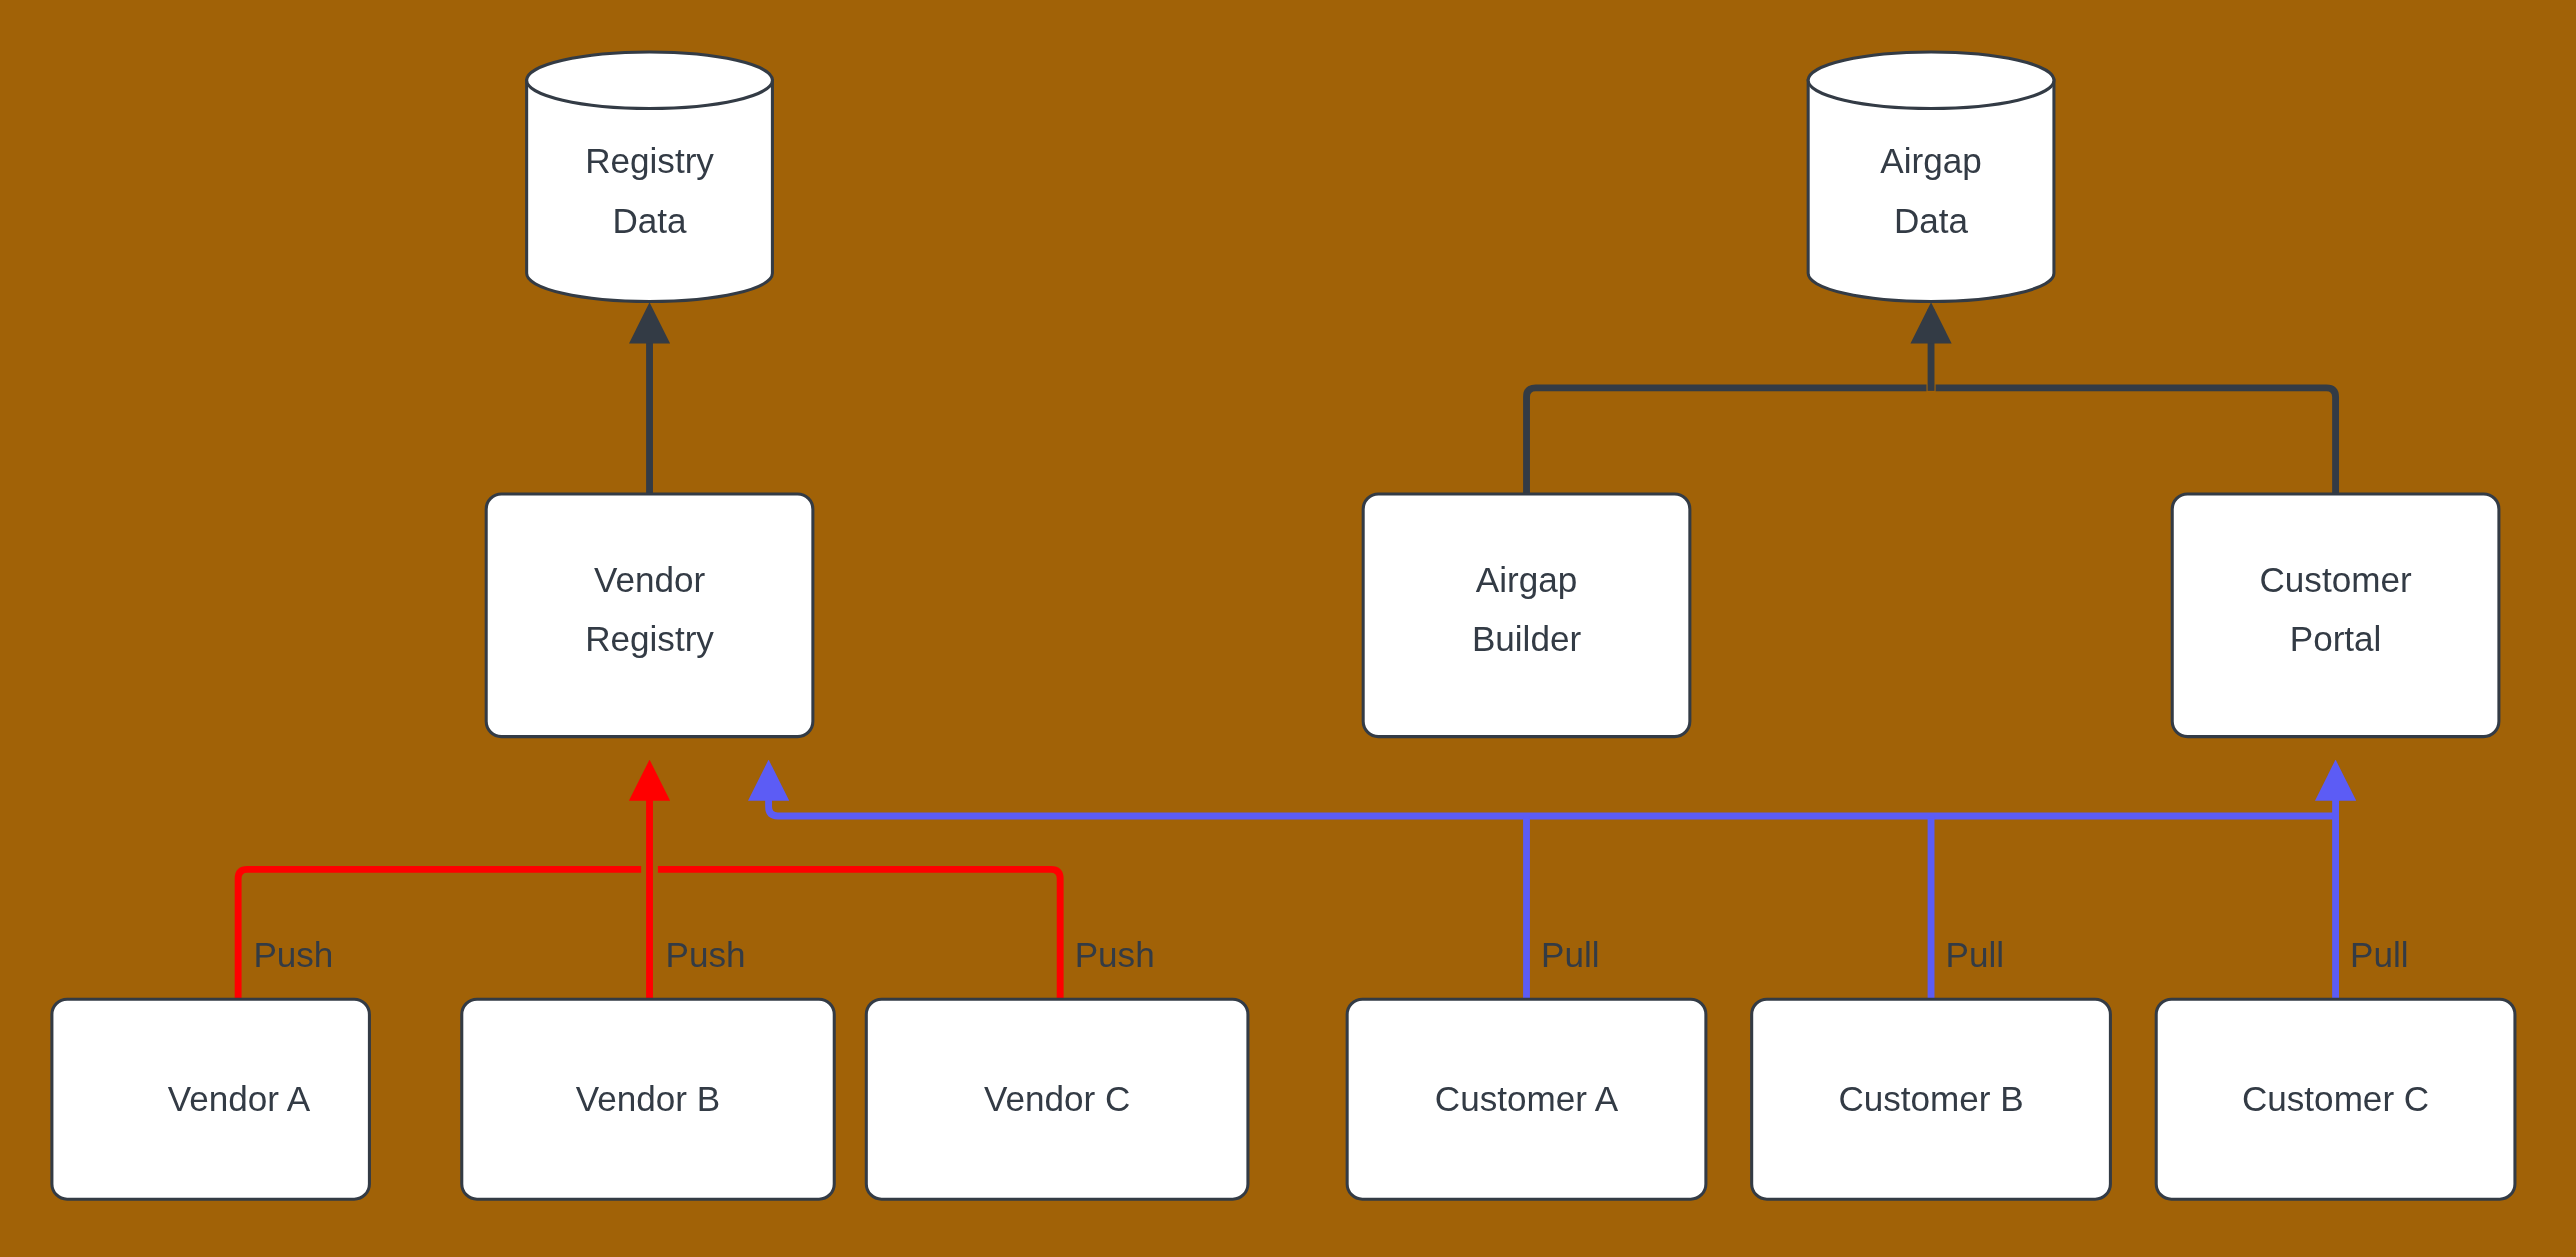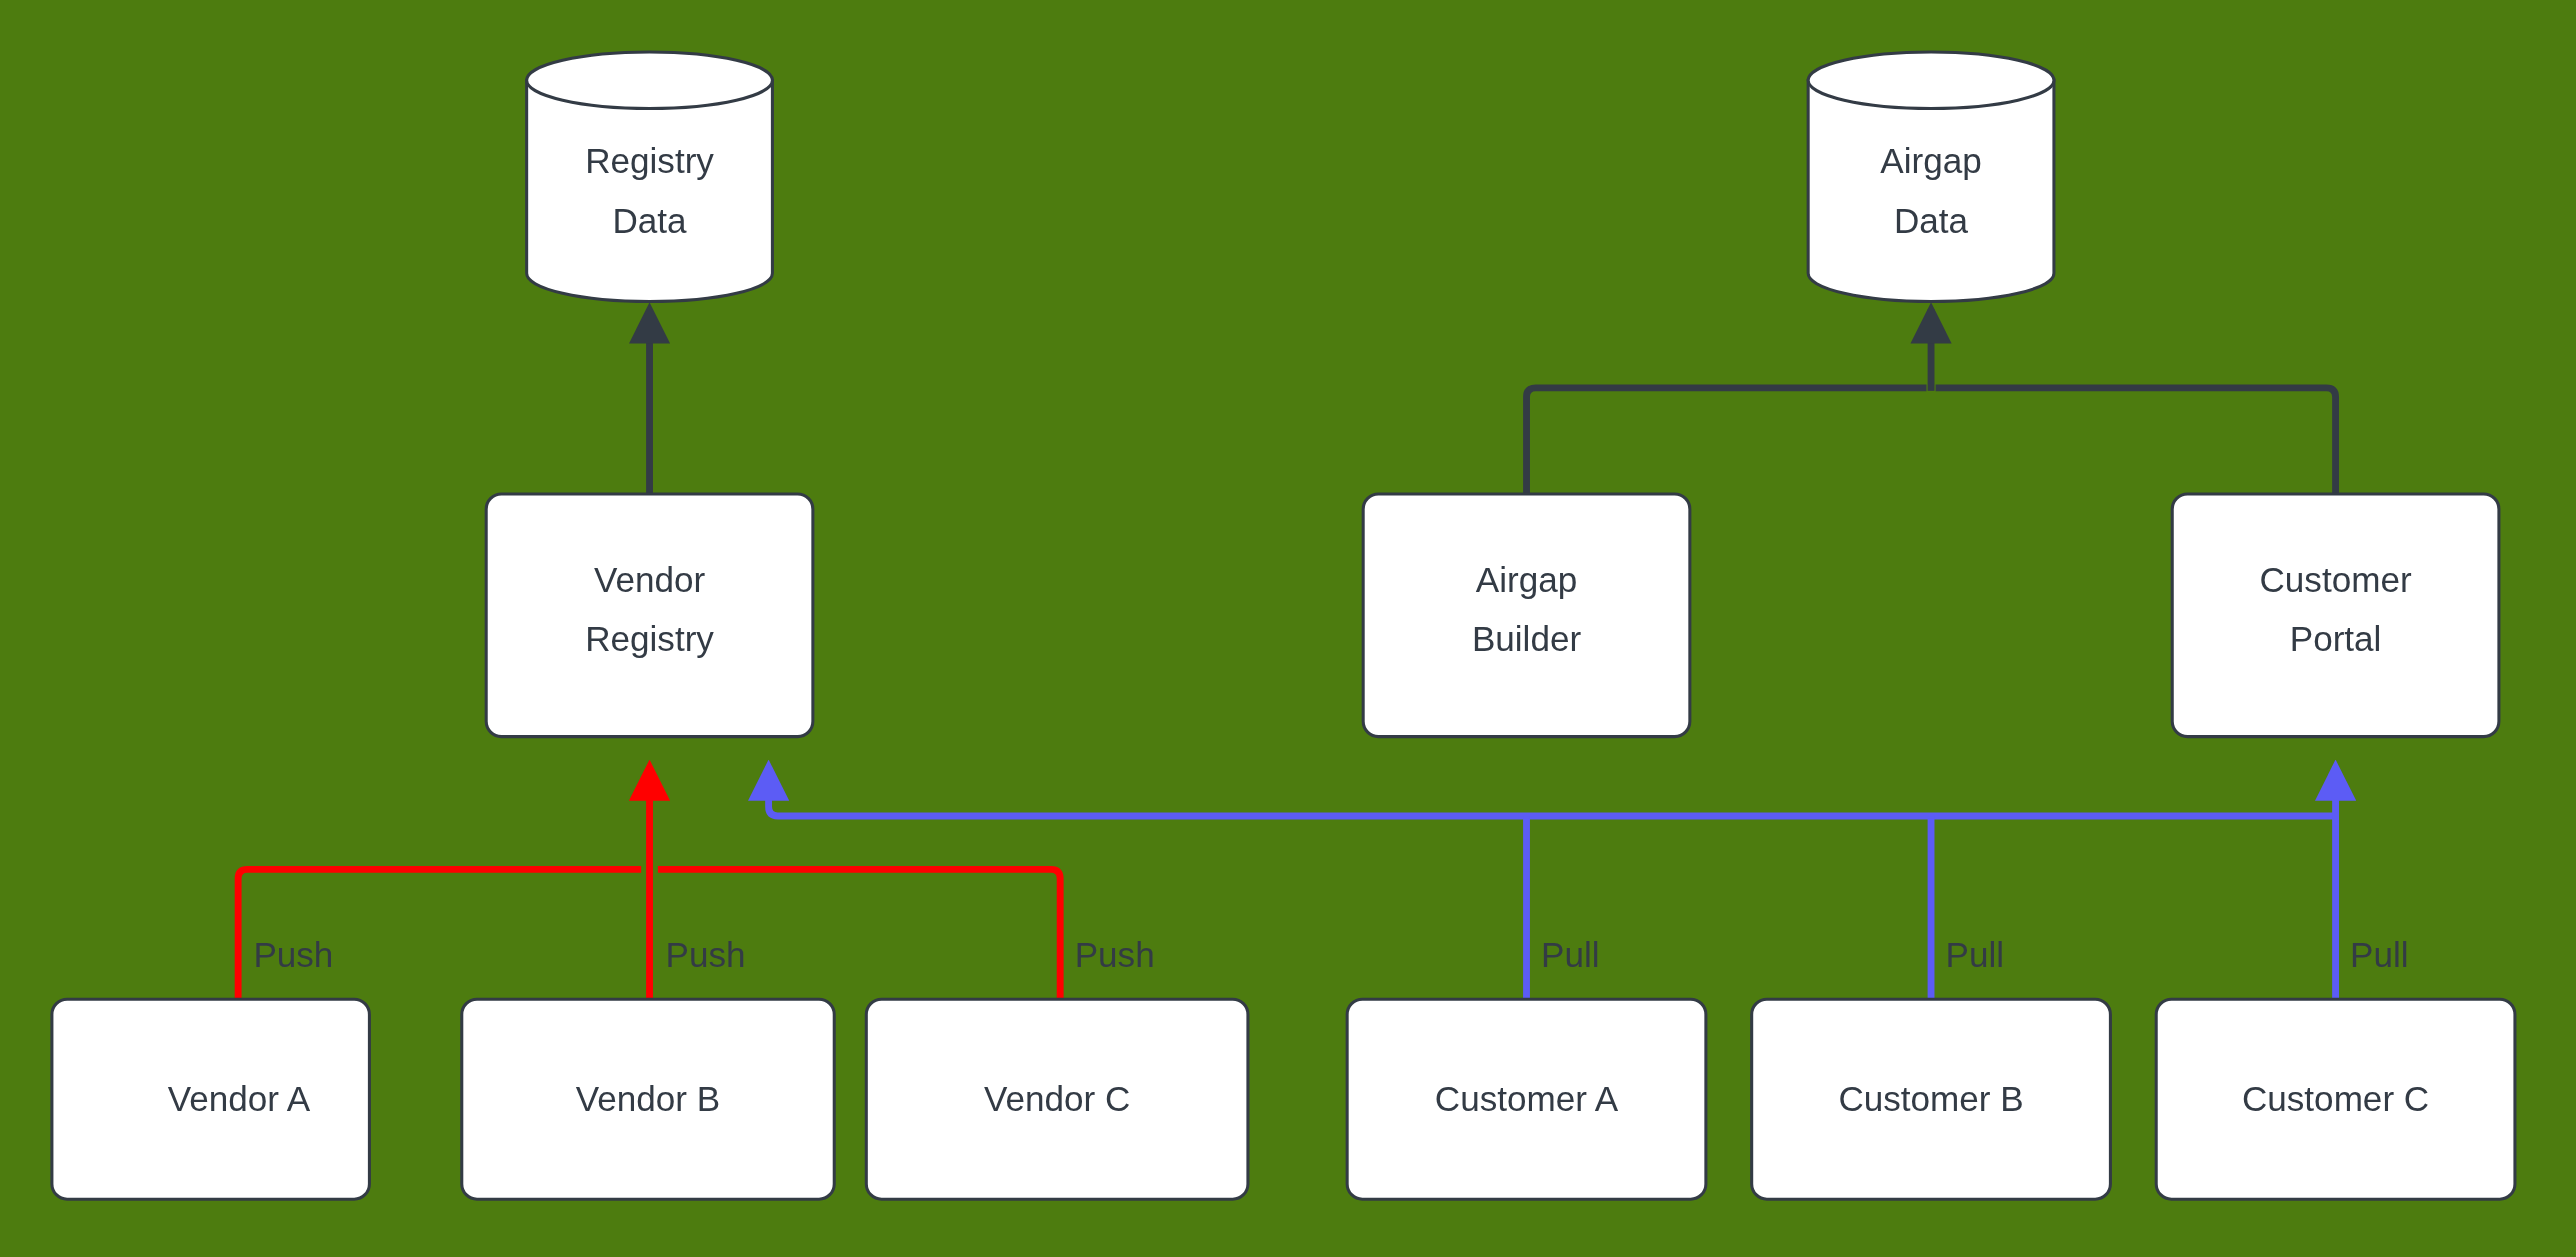--- a/index.html
+++ b/index.html
@@ -4,21 +4,21 @@
 <style>
   html, body {
     margin: 0;
     padding: 0;
     background: #ffffff;
   }
   #canvas {
     position: relative;
     width: 2576px;
     height: 1258px;
-    background: #4d7c0f;
+    background: #a16207;
     font-family: "Liberation Sans", sans-serif;
     overflow: hidden;
   }
   svg.diagram {
     position: absolute;
     top: 0;
     left: 0;
     width: 2576px;
     height: 1258px;
   }

